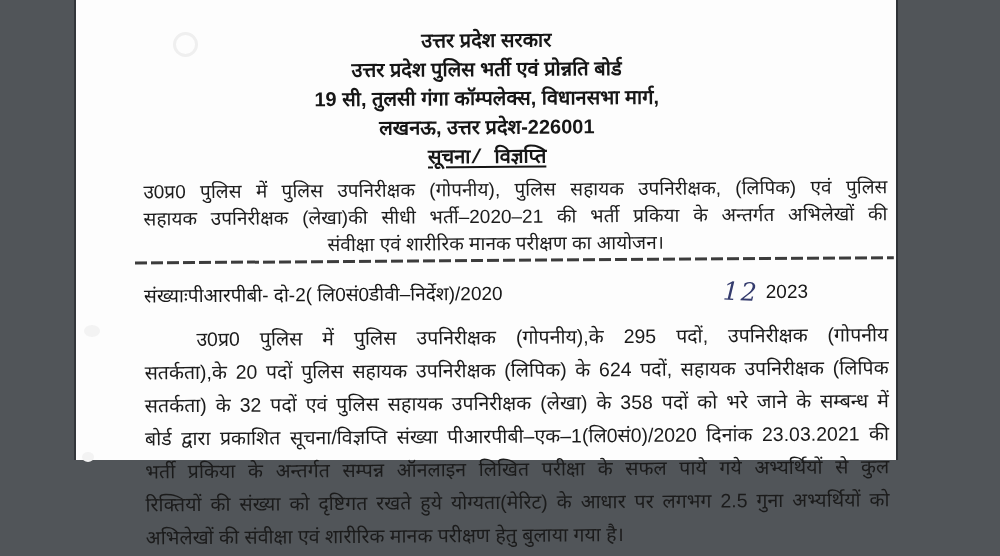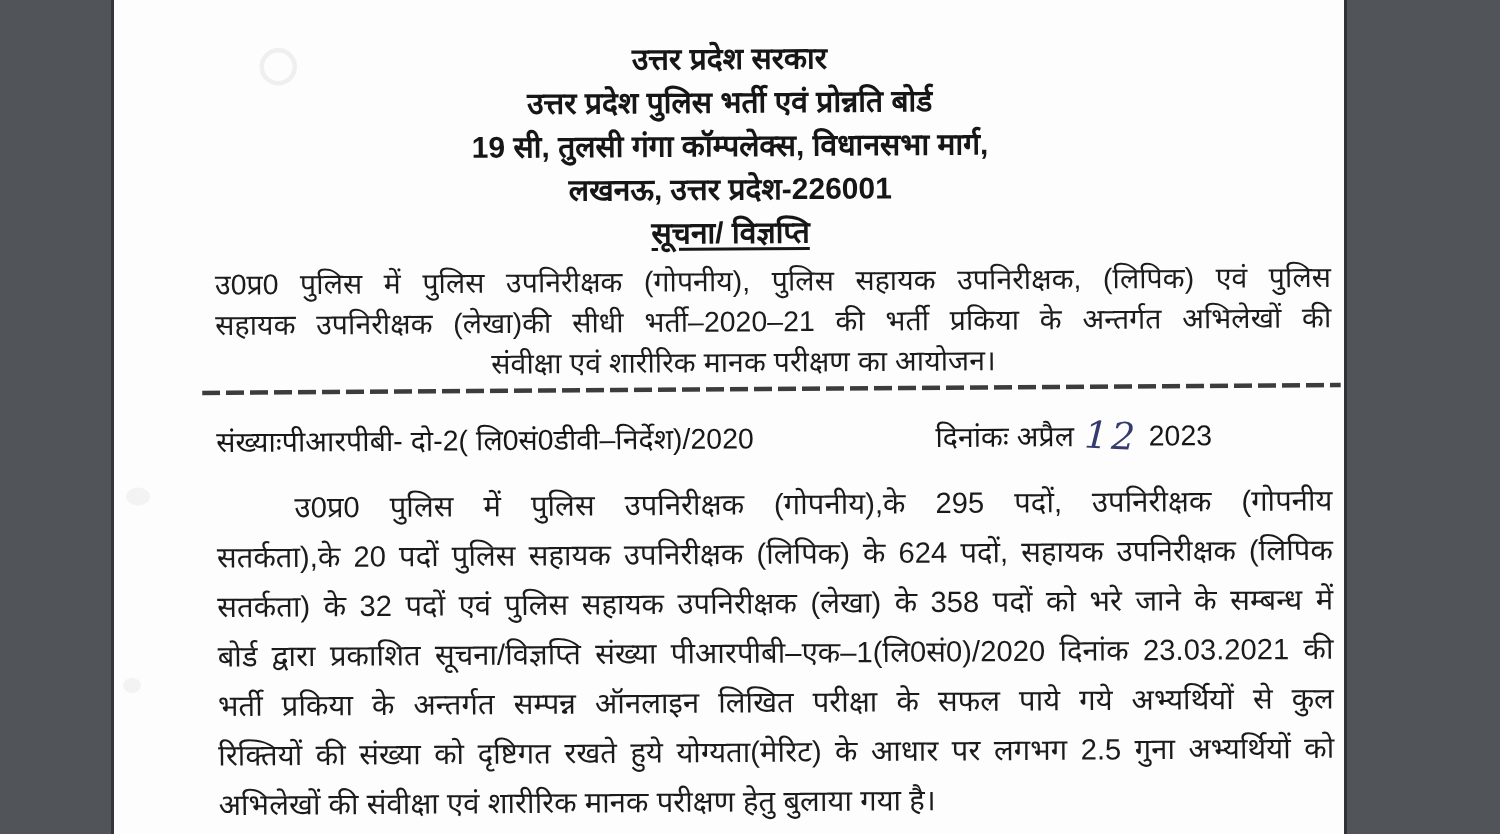--- a/index.html
+++ b/index.html
@@ -2,21 +2,21 @@
 <html><head>
 <meta charset="utf-8">
 <style>
   html,body{margin:0;padding:0;}
   body{
     width:1000px;height:556px;overflow:hidden;position:relative;
     background:#515559;
     font-family:"Liberation Sans","DejaVu Sans",sans-serif;
   }
   .paper{
-    position:absolute;left:74px;top:0;width:824px;height:556px;box-sizing:border-box;
+    position:absolute;left:74px;top:0;width:824px;height:460px;box-sizing:border-box;
     background:#fdfdfd;
     border-left:2px solid #33363b;
     border-right:2px solid #2f3236;
   }
   .scan-circle{
     position:absolute;left:97px;top:32px;width:19px;height:19px;border-radius:50%;
     border:3px solid #efefef;
   }
   .smudge{position:absolute;border-radius:50%;background:#f3f3f3;}
   .smudge.s1{left:8px;top:325px;width:16px;height:12px;}
@@ -26,21 +26,21 @@
     padding:26px 10px 0 66px;
     color:#1a1a1a;
     transform:rotate(-0.4deg);
     transform-origin:50% 0;
   }
   .letterhead{
     margin-left:-66px;margin-right:-10px;
     text-align:center;font-weight:bold;font-size:20px;line-height:29px;
     color:#161616;
   }
-  .notice-title span{text-decoration:underline;text-underline-offset:3px;}
+  .notice-title span{text-decoration:underline;text-underline-offset:3px;font-family:Liberation Mono, monospace;}
   .subject{margin-top:4px;font-size:19px;line-height:27px;color:#1c1c1c;}
   .jline{text-align:justify;text-align-last:justify;white-space:normal;}
   .subject .cline{text-align:center;transform:translateX(-20px);}
   .dashline{
     margin-top:2px;margin-left:-9px;margin-right:-6px;height:3px;
     background:repeating-linear-gradient(90deg,#3c3c3c 0 12px,rgba(0,0,0,0) 12px 16px);
   }
   .refrow{
     display:flex;justify-content:space-between;align-items:baseline;
     margin-top:16px;font-size:19px;line-height:27px;color:#171717;
@@ -81,21 +81,20 @@
       <div class="jline">उ0प्र0 पुलिस में पुलिस उपनिरीक्षक (गोपनीय), पुलिस सहायक उपनिरीक्षक, (लिपिक) एवं पुलिस</div>
       <div class="jline">सहायक उपनिरीक्षक (लेखा)की सीधी भर्ती–2020–21 की भर्ती प्रकिया के अन्तर्गत अभिलेखों की</div>
       <div class="cline">संवीक्षा एवं शारीरिक मानक परीक्षण का आयोजन।</div>
     </div>
 
     <div class="dashline"></div>
 
     <div class="refrow">
       <div>संख्याःपीआरपीबी- दो-2( लि0सं0डीवी–निर्देश)/2020</div>
       <div class="date-group">
-        <span>दिनांकः अप्रैल</span>
         <span class="hand">12</span>
         <span>2023</span>
       </div>
     </div>
 
     <div class="bodypara">
       <div class="jline indent">उ0प्र0 पुलिस में पुलिस उपनिरीक्षक (गोपनीय),के 295 पदों, उपनिरीक्षक (गोपनीय</div>
       <div class="jline">सतर्कता),के 20 पदों पुलिस सहायक उपनिरीक्षक (लिपिक) के 624 पदों, सहायक उपनिरीक्षक (लिपिक</div>
       <div class="jline">सतर्कता) के 32 पदों एवं पुलिस सहायक उपनिरीक्षक (लेखा) के 358 पदों को भरे जाने के सम्बन्ध में</div>
       <div class="jline">बोर्ड द्वारा प्रकाशित सूचना/विज्ञप्ति संख्या पीआरपीबी–एक–1(लि0सं0)/2020  दिनांक 23.03.2021 की</div>

